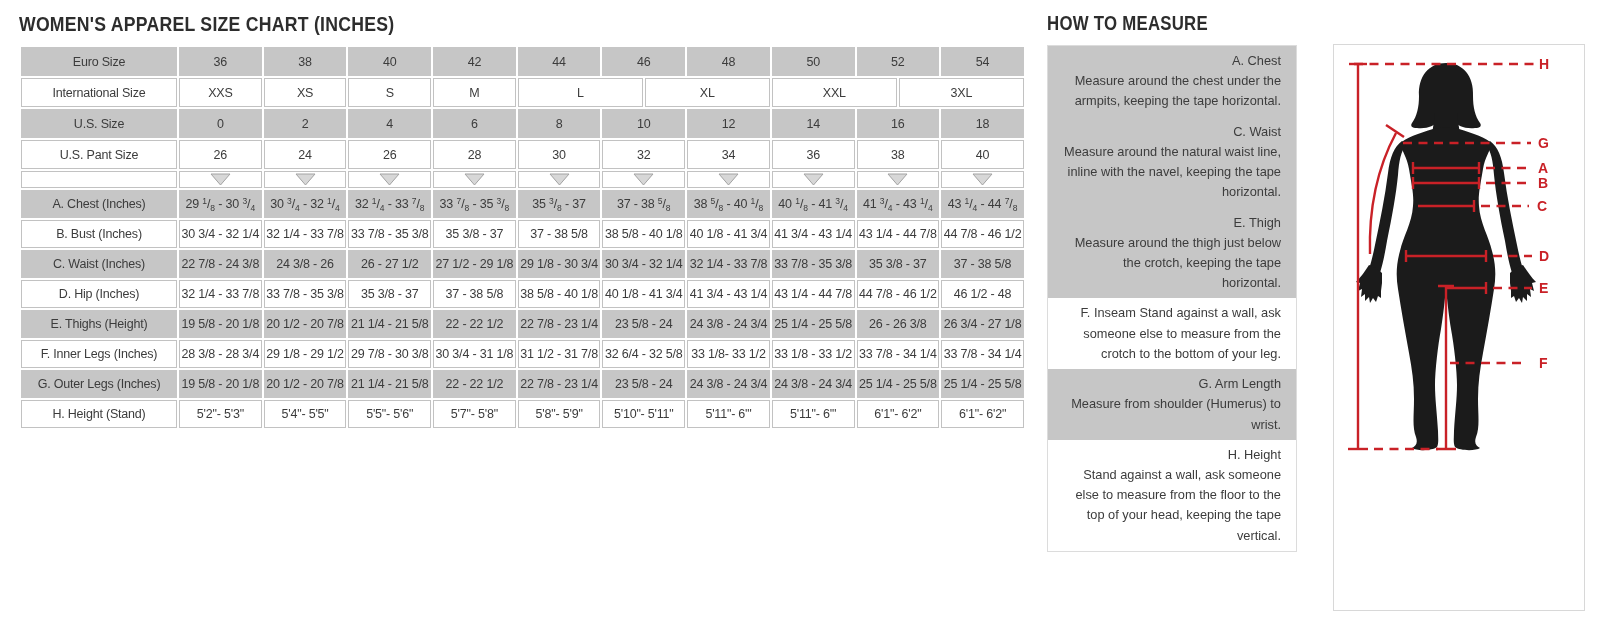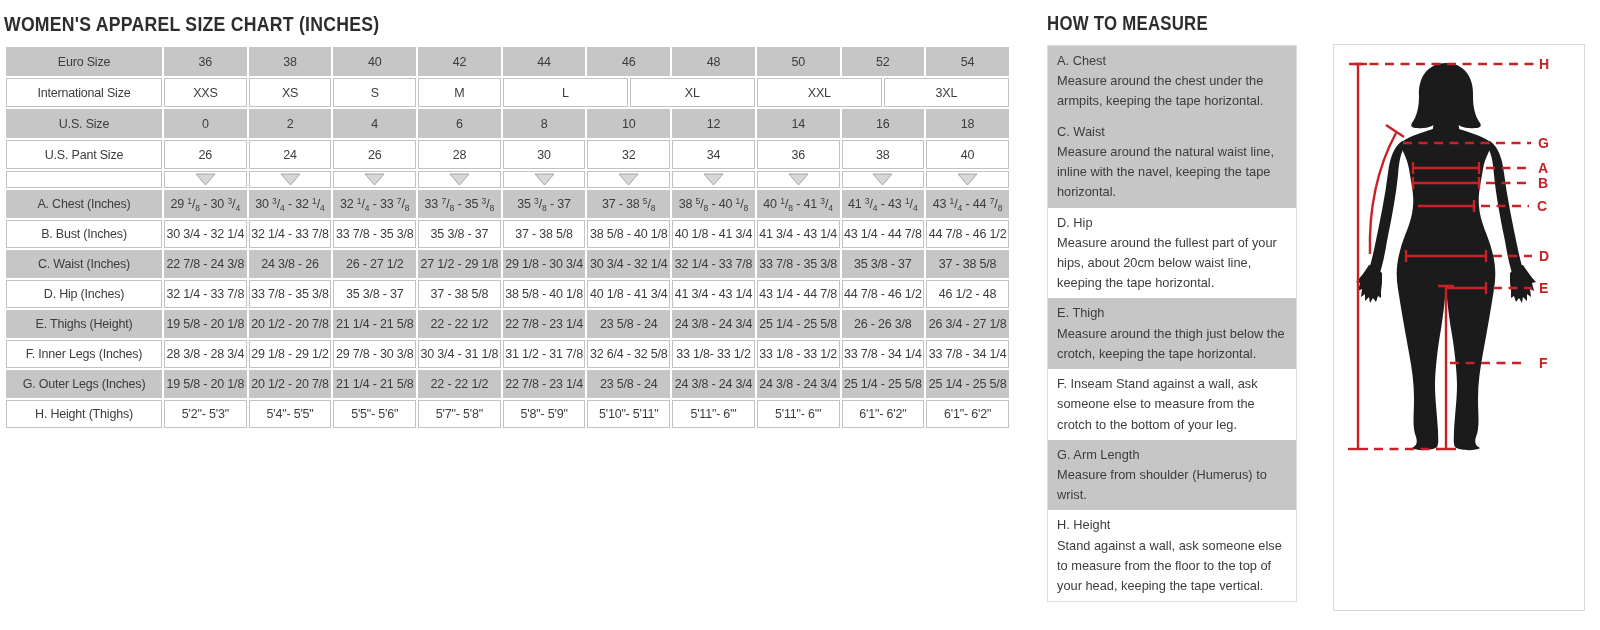--- a/index.html
+++ b/index.html
@@ -9,21 +9,21 @@
     --text:#3c3c3c;
     --title:#2d2d2d;
   }
   html,body{margin:0;padding:0;}
   body{
     width:1600px;height:630px;position:relative;background:#ffffff;
     font-family:"Liberation Sans", sans-serif;color:var(--text);
     overflow:hidden;
   }
   
-  .chart-section{position:absolute;left:4px;top:8px;width:1007px;}
+  .chart-section{position:absolute;left:19px;top:8px;width:1007px;}
   .chart-title{
     font-size:21px;font-weight:bold;color:var(--title);margin:4px 0 9px 0;
     transform:scaleX(0.84);transform-origin:0 50%;white-space:nowrap;letter-spacing:0.3px;
   }
   table.size-table{
     border-collapse:separate;border-spacing:2px;width:1007px;table-layout:fixed;
   }
   col.label-col{width:156px;}
   .size-table td{
     text-align:center;vertical-align:middle;padding:0;white-space:nowrap;
@@ -38,21 +38,21 @@
   .size-table sub{font-size:8.5px;vertical-align:-3px;letter-spacing:0;}
   .arrow-row svg{display:block;margin:0 auto;}
   
   .measure-section{position:absolute;left:1047px;top:12px;width:250px;}
   .measure-title{
     font-size:20px;font-weight:bold;color:var(--title);margin:0 0 10px 0;
     transform:scaleX(0.84);transform-origin:0 50%;white-space:nowrap;letter-spacing:0.3px;
   }
   .measure-list{border:1px solid #dcdcdc;}
   .measure-item{
-    font-size:12.8px;line-height:1.58;text-align:left;padding:5px 9px;
+    font-size:12.8px;line-height:1.58;text-align:right;padding:5px 15px;
   }
   .measure-item.shaded{background:var(--gray);}
   .measure-item .mi-title{display:block;}
   
   .figure-panel{
     position:absolute;left:1333px;top:44px;width:250px;height:565px;
     border:1px solid #d8d8d8;background:#fff;box-sizing:content-box;
   }
   .figure-panel svg{display:block;}
   .figure-panel text{font-family:"Liberation Sans",sans-serif;font-size:14px;font-weight:bold;fill:var(--red);}
@@ -259,42 +259,41 @@
           <td colspan="2">21 1/4 - 21 5/8</td>
           <td colspan="2">22 - 22 1/2</td>
           <td colspan="2">22 7/8 - 23 1/4</td>
           <td colspan="2">23 5/8 - 24</td>
           <td colspan="2">24 3/8 - 24 3/4</td>
           <td colspan="2">24 3/8 - 24 3/4</td>
           <td colspan="2">25 1/4 - 25 5/8</td>
           <td colspan="2">25 1/4 - 25 5/8</td>
         </tr>
         <tr class="plain meas-row">
-          <td>H. Height (Thighs)</td>
+          <td>H. Height (Stand)</td>
           <td colspan="2">5'2"- 5'3"</td>
           <td colspan="2">5'4"- 5'5"</td>
           <td colspan="2">5'5"- 5'6"</td>
           <td colspan="2">5'7"- 5'8"</td>
           <td colspan="2">5'8"- 5'9"</td>
           <td colspan="2">5'10"- 5'11"</td>
           <td colspan="2">5'11"- 6'"</td>
           <td colspan="2">5'11"- 6'"</td>
           <td colspan="2">6'1"- 6'2"</td>
           <td colspan="2">6'1"- 6'2"</td>
         </tr>
       </tbody>
   </table>
 </div>
 
 <div class="measure-section">
   <div class="measure-title">HOW TO MEASURE</div>
   <div class="measure-list" id="measure-list">
       <div class="measure-item shaded"><span class="mi-title">A. Chest</span><span>Measure around the chest under the armpits, keeping the tape horizontal.</span></div>
       <div class="measure-item shaded"><span class="mi-title">C. Waist</span><span>Measure around the natural waist line, inline with the navel, keeping the tape horizontal.</span></div>
-      <div class="measure-item"><span class="mi-title">D. Hip</span><span>Measure around the fullest part of your hips, about 20cm below waist line, keeping the tape horizontal.</span></div>
       <div class="measure-item shaded"><span class="mi-title">E. Thigh</span><span>Measure around the thigh just below the crotch, keeping the tape horizontal.</span></div>
       <div class="measure-item">F. Inseam Stand against a wall, ask someone else to measure from the crotch to the bottom of your leg.</div>
       <div class="measure-item shaded"><span class="mi-title">G. Arm Length</span><span>Measure from shoulder (Humerus) to wrist.</span></div>
       <div class="measure-item"><span class="mi-title">H. Height</span><span>Stand against a wall, ask someone else to measure from the floor to the top of your head, keeping the tape vertical.</span></div>
     </div>
 </div>
 
 <div class="figure-panel">
   <svg width="250" height="565" viewBox="0 0 250 565">
 

